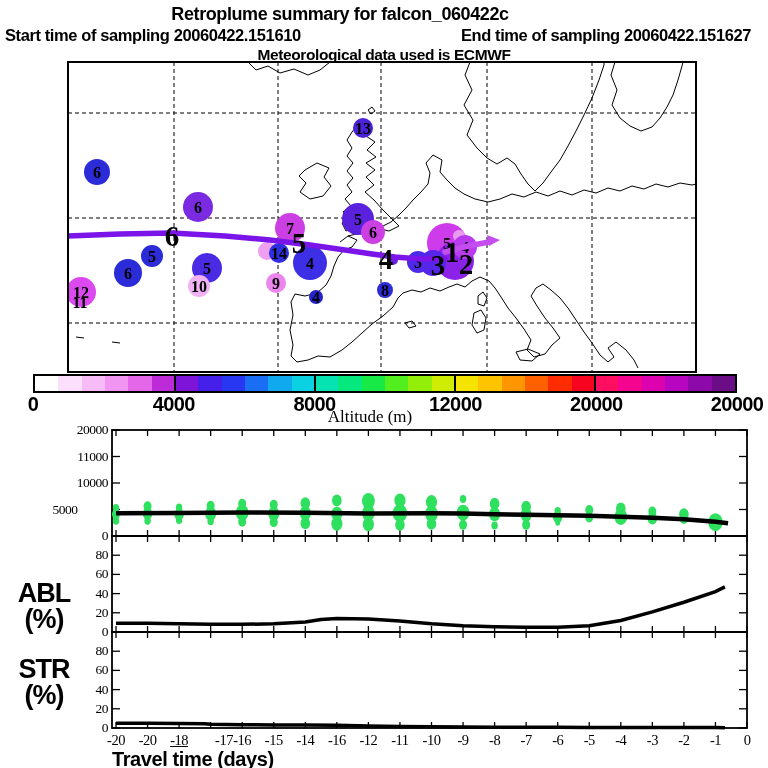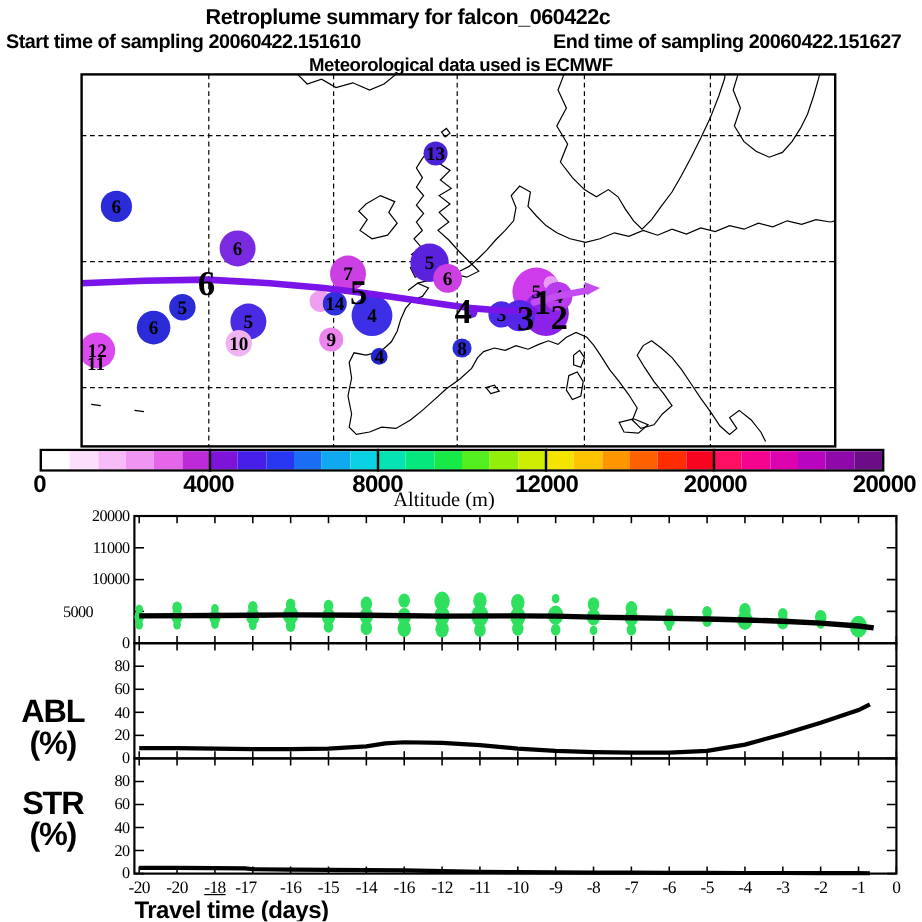--- a/index.html
+++ b/index.html
@@ -419,21 +419,21 @@
       <div class="ytick" style="left: 46px; top: 566.4px;">60</div>
       <div class="ytick" style="left: 46px; top: 547.2px;">80</div>
       <div class="ytick" style="left: 46px; top: 720px;">0</div>
       <div class="ytick" style="left: 46px; top: 700.8px;">20</div>
       <div class="ytick" style="left: 46px; top: 681.6px;">40</div>
       <div class="ytick" style="left: 46px; top: 662.4px;">60</div>
       <div class="ytick" style="left: 46px; top: 643.2px;">80</div>
       <div class="xtick" style="left: 98px; top: 732px;">-20</div>
       <div class="xtick" style="left: 129.55px; top: 732px;">-20</div>
       <div class="xtick" style="left: 161.1px; top: 732px; text-decoration: underline;">-18</div>
-      <div class="xtick" style="left: 187px; top: 732px;">-17</div>
+      <div class="xtick" style="left: 206px; top: 732px;">-17</div>
       <div class="xtick" style="left: 224.2px; top: 732px;">-16</div>
       <div class="xtick" style="left: 255.75px; top: 732px;">-15</div>
       <div class="xtick" style="left: 287.3px; top: 732px;">-14</div>
       <div class="xtick" style="left: 318.85px; top: 732px;">-16</div>
       <div class="xtick" style="left: 350.4px; top: 732px;">-12</div>
       <div class="xtick" style="left: 381.95px; top: 732px;">-11</div>
       <div class="xtick" style="left: 413.5px; top: 732px;">-10</div>
       <div class="xtick" style="left: 445.05px; top: 732px;">-9</div>
       <div class="xtick" style="left: 476.6px; top: 732px;">-8</div>
       <div class="xtick" style="left: 508.15px; top: 732px;">-7</div>

